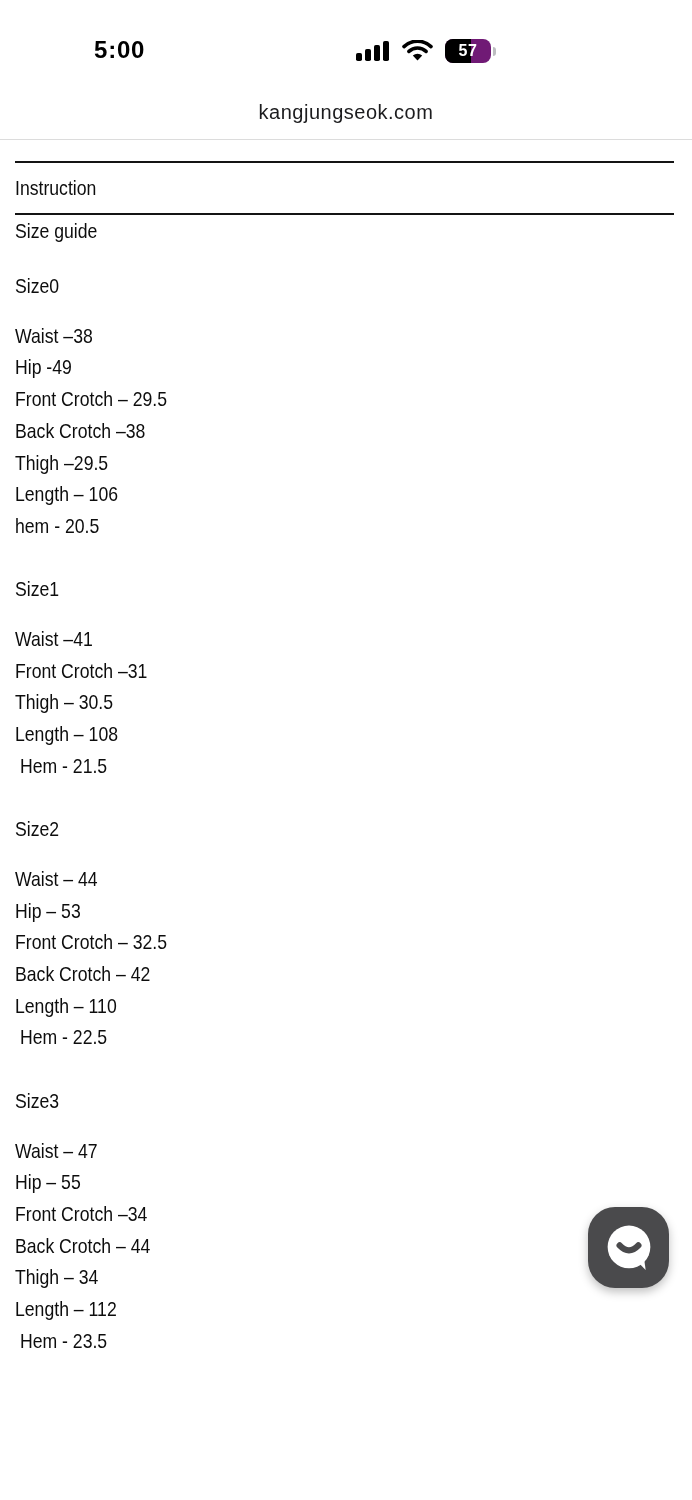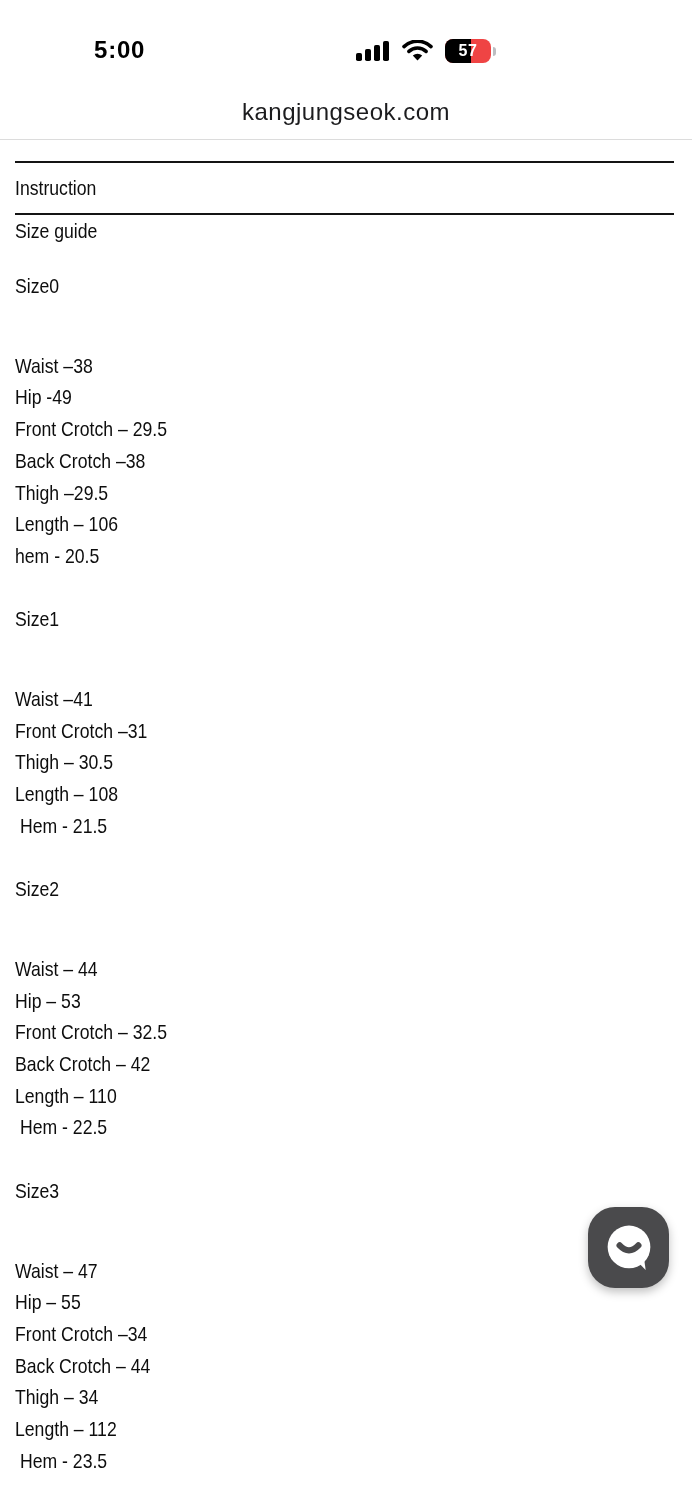--- a/index.html
+++ b/index.html
@@ -18,59 +18,59 @@
   .status-time {
     position: absolute; left: 94px; top: 36px;
     font-size: 24px; font-weight: bold; letter-spacing: 0.8px; color: #000;
   }
   .status-icons {
     position: absolute; right: 52px; top: 38px;
     display: flex; align-items: center; gap: 12px; height: 26px;
   }
   .battery {
     position: relative; width: 46px; height: 24px;
-    border-radius: 8px; background: #ef4444; overflow: hidden;
+    border-radius: 8px; background: #701a75; overflow: hidden;
   }
   .battery-fill {
     position: absolute; left: 0; top: 0; bottom: 0; width: 57%;
     background: #000;
   }
   .battery-label {
     position: absolute; inset: 0; display: flex; align-items: center; justify-content: center;
     color: #fff; font-size: 16px; font-weight: bold; letter-spacing: 0.5px;
   }
   .battery-nub {
     width: 3px; height: 9px; background: #bdbdc1;
     border-radius: 0 3px 3px 0; margin-left: -10px;
   }
 
   
   .url-bar {
     position: absolute; top: 85px; left: 0; width: 692px; height: 55px;
     display: flex; align-items: center; justify-content: center;
     border-bottom: 1px solid #dcdcdc;
   }
-  .url-text { font-size: 24px; letter-spacing: 0.5px; color: #1c1c1e; }
+  .url-text { font-size: 20px; letter-spacing: 0.5px; color: #1c1c1e; }
 
   
   .content {
     position: absolute; top: 140px; left: 0; width: 692px;
     padding: 0 18px 0 15px;
     font-size: 21px; line-height: 31.7px;
   }
   .content p { margin: 0; white-space: pre-wrap; }
   .squeeze { transform: scaleX(0.84); transform-origin: 0 50%; display: block; }
   .rule { border: none; border-top: 2.5px solid #141414; }
   .rule-top { margin-top: 21px; }
   .nav-title { font-size: 21px; line-height: 50px; }
   .heading { margin-top: 13.5px; }
 
   .size-section { margin-top: 31.7px; }
   #sections .size-section:first-child { margin-top: 23.3px; }
-  .size-lines { margin-top: 48px; }
+  .size-lines { margin-top: 18px; }
 
   
   .chat-fab {
     position: absolute; left: 588px; top: 1207px;
     width: 81px; height: 81px; border: none; padding: 0;
     border-radius: 27px; background: #4a4a4c;
     box-shadow: 0 4px 10px rgba(0,0,0,0.25);
     display: flex; align-items: center; justify-content: center;
     cursor: pointer;
   }

